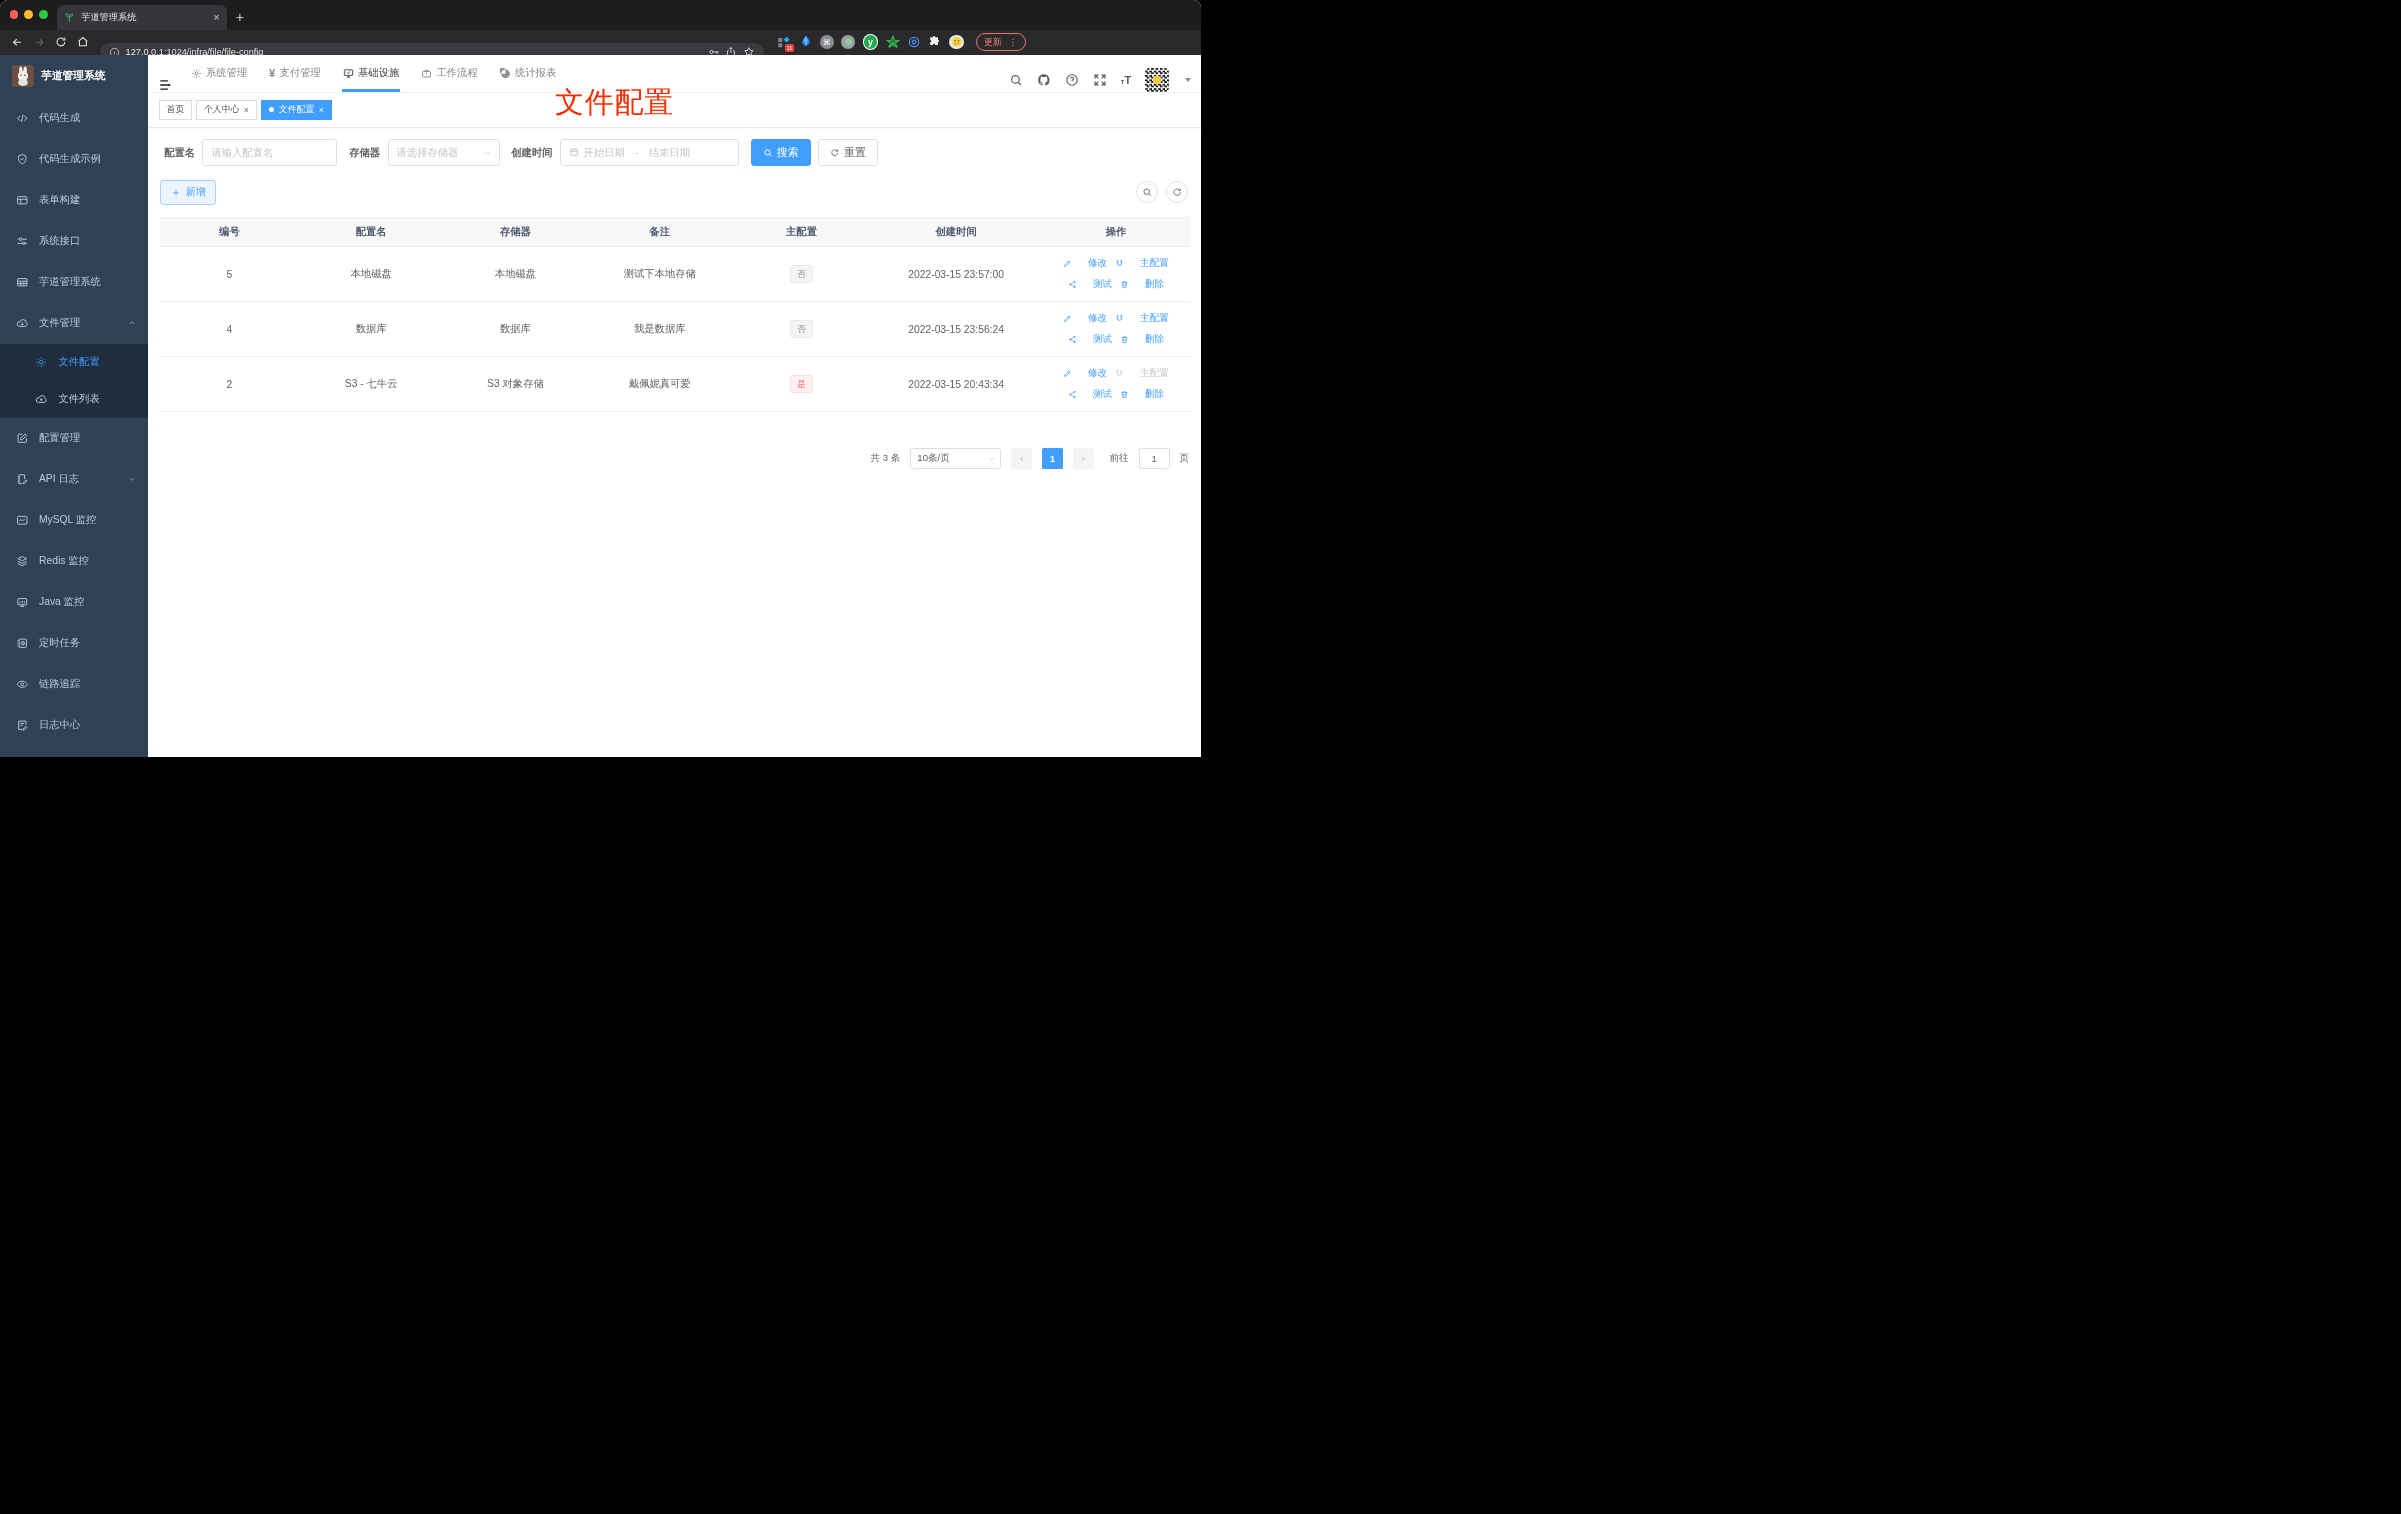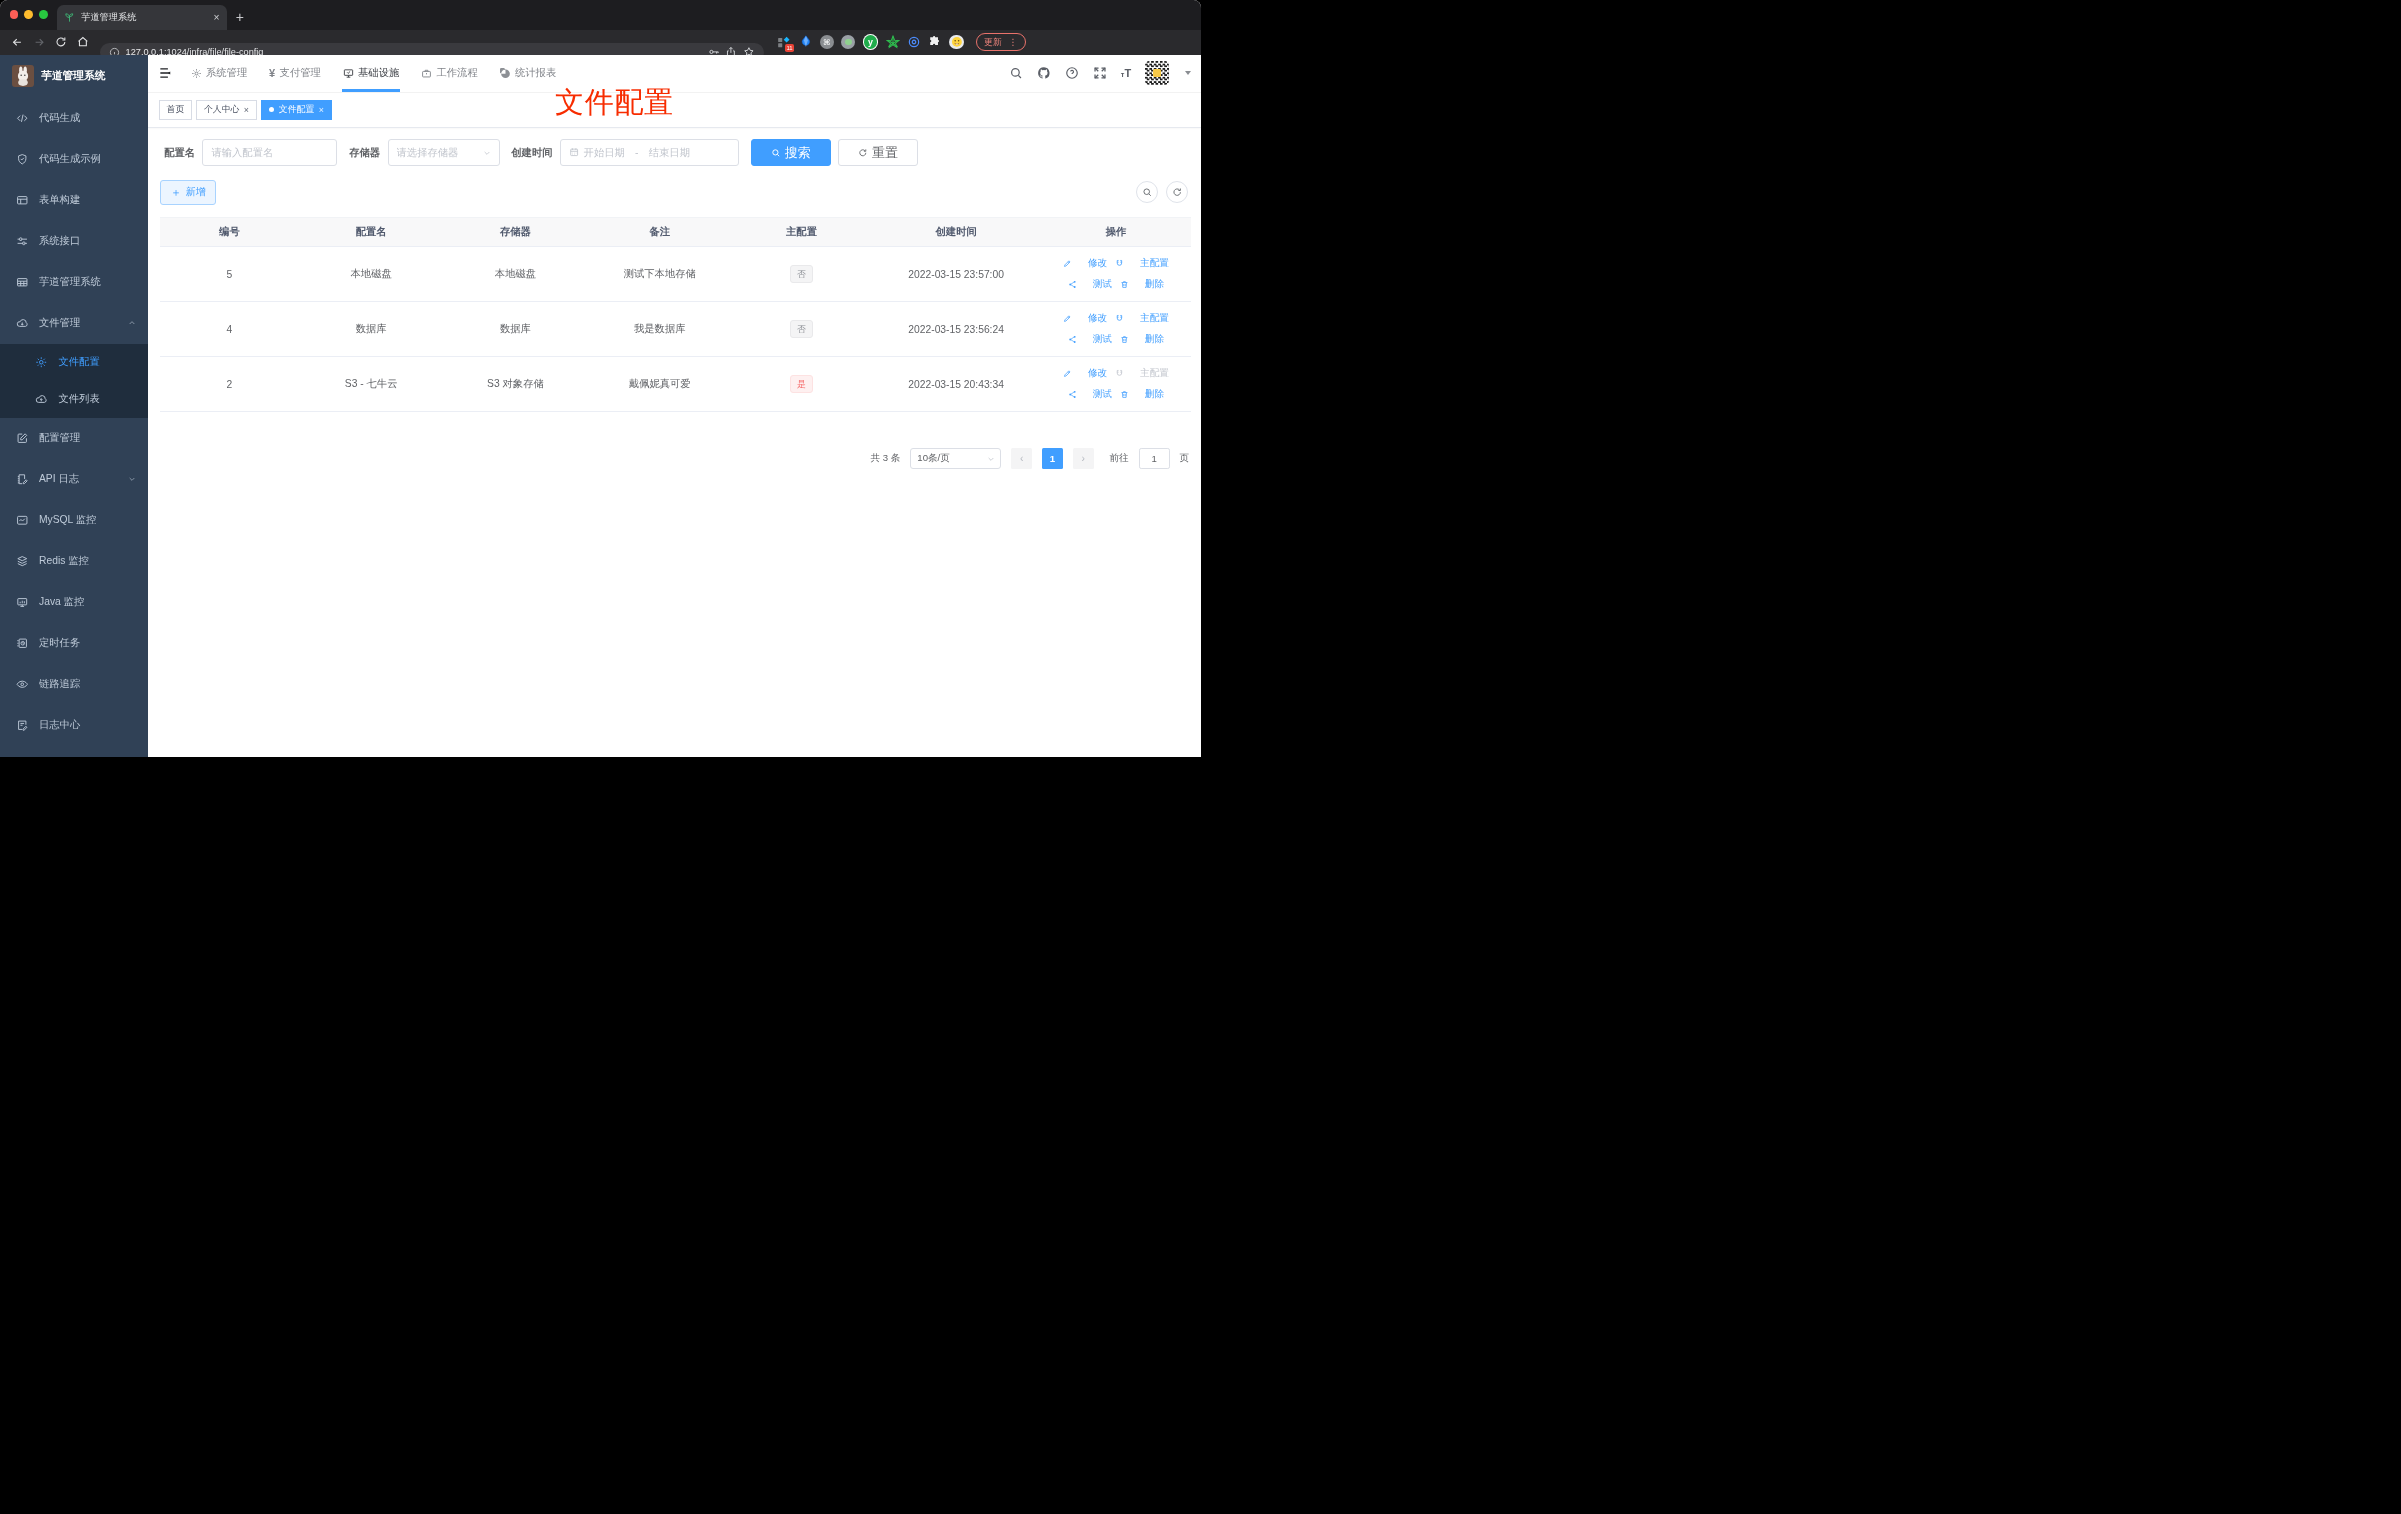--- a/index.html
+++ b/index.html
@@ -33,21 +33,21 @@
   .logo-title { color:#fff; font-weight:bold; font-size:10.7px; }
   .menu-item { height:41px; display:flex; align-items:center; padding:0 11.8px 0 15.5px; gap:11px; font-size:10.3px; cursor:default; }
   .menu-item .lbl { flex:1; white-space:nowrap; }
   .submenu { background:#1f2d3d; }
   .submenu .menu-item { height:37px; padding-left:35px; font-size:10.3px; }
   .menu-item.active { color:#409eff; }
   .mi-icon { width:12.5px; height:12.5px; flex-shrink:0; }
   .chev { width:8px; height:8px; opacity:.75; }
 
   .main { flex:1; display:flex; flex-direction:column; background:#fff; min-width:0; }
-  .navbar { height:38px; display:flex; align-items:center; border-bottom:0.7px solid #f2f2f2; }
+  .navbar { height:38px; display:flex; align-items:flex-end; border-bottom:0.7px solid #f2f2f2; }
   .hamburger { padding:0 10.3px; display:flex; align-items:center; }
   .topmenus { display:flex; align-items:center; gap:5.9px; height:100%; }
   .topmenu { position:relative; height:100%; display:flex; align-items:center; gap:4.4px; padding:0 8px; color:#81848a; font-size:10.3px; }
   .topmenu .tm-ic { width:11px; height:11px; }
   .topmenu.active { color:#3c3f45; }
   .topmenu.active:after { content:""; position:absolute; left:7.4px; right:7.4px; bottom:0; height:2.2px; background:#409eff; }
   .nav-spacer { flex:1; }
   .navicons { display:flex; align-items:center; gap:14px; margin-right:10.3px; color:#5a5e66; }
   .navic2 { width:14px; height:14px; }
   .tT { font-size:11px; font-weight:bold; color:#5a5e66; }
@@ -68,21 +68,21 @@
   
   .filters { display:flex; align-items:center; gap:7.4px; font-size:10.3px; color:#606266; }
   .f-label { font-weight:bold; margin-left:4.4px; }
   .el-input { height:26.6px; border:0.7px solid #dcdfe6; border-radius:3px; background:#fff; display:flex; align-items:center; padding:0 8px; gap:4.4px; }
   .el-input input { border:none; outline:none; width:100%; font-size:10.3px; color:#606266; font-family:inherit; background:transparent; }
   .el-input input::placeholder { color:#c0c4cc; }
   .w-name { width:135px; } .w-store { width:112px; } .w-date { width:179px; }
   .sel-caret { width:8px; height:8px; flex-shrink:0; }
   .ph { color:#c0c4cc; font-size:10.3px; white-space:nowrap; }
   .date-sep { color:#c0c4cc; padding:0 5.9px; }
-  .btn { height:26.6px; border-radius:3px; font-size:13px; display:inline-flex; align-items:center; gap:4.4px; padding:0 19px; cursor:default; }
+  .btn { height:26.6px; border-radius:3px; font-size:11px; display:inline-flex; align-items:center; gap:4.4px; padding:0 11px; cursor:default; }
   .btn-primary { background:#409eff; color:#fff; border:0.7px solid #409eff; }
   .btn-plain { background:#fff; color:#606266; border:0.7px solid #dcdfe6; }
   .btn-add { height:25px; background:#ecf5ff; border:0.7px solid #a8d3ff; color:#409eff; border-radius:3px; font-size:10px; display:inline-flex; align-items:center; gap:4.4px; padding:0 9.6px; }
   .bic { width:9.6px; height:9.6px; }
 
   .toolbar-row { margin-top:14px; display:flex; align-items:center; }
   .toolbar-right { margin-left:auto; display:flex; gap:8px; margin-right:3px; }
   .circle-btn { width:22px; height:22px; border-radius:50%; border:0.7px solid #dfe3ea; background:#fff; display:flex; align-items:center; justify-content:center; color:#5f6368; }
 
   

